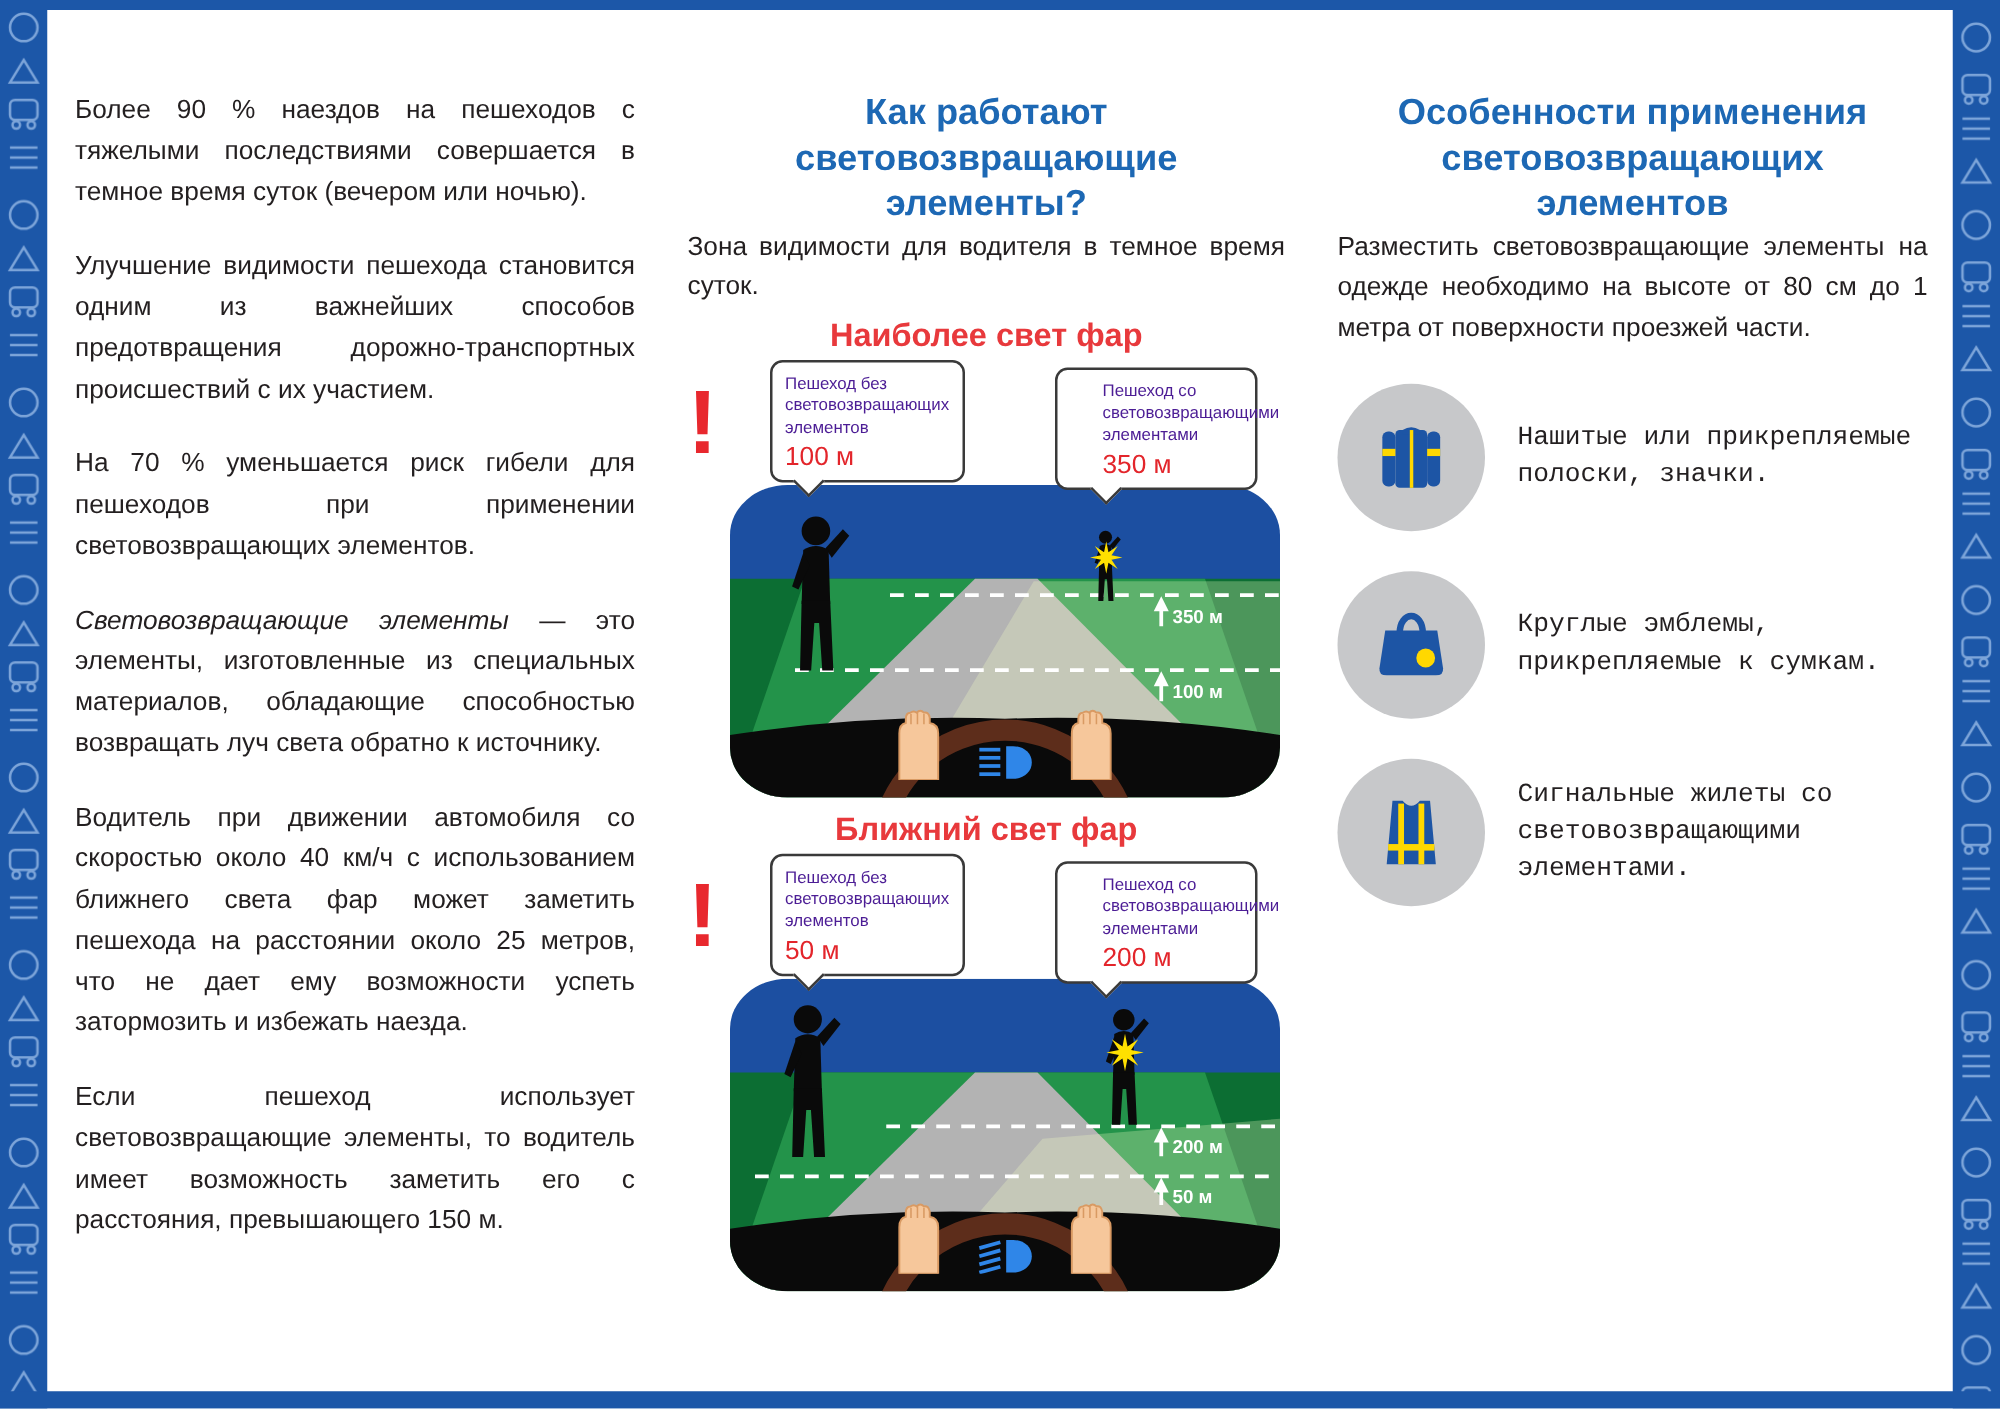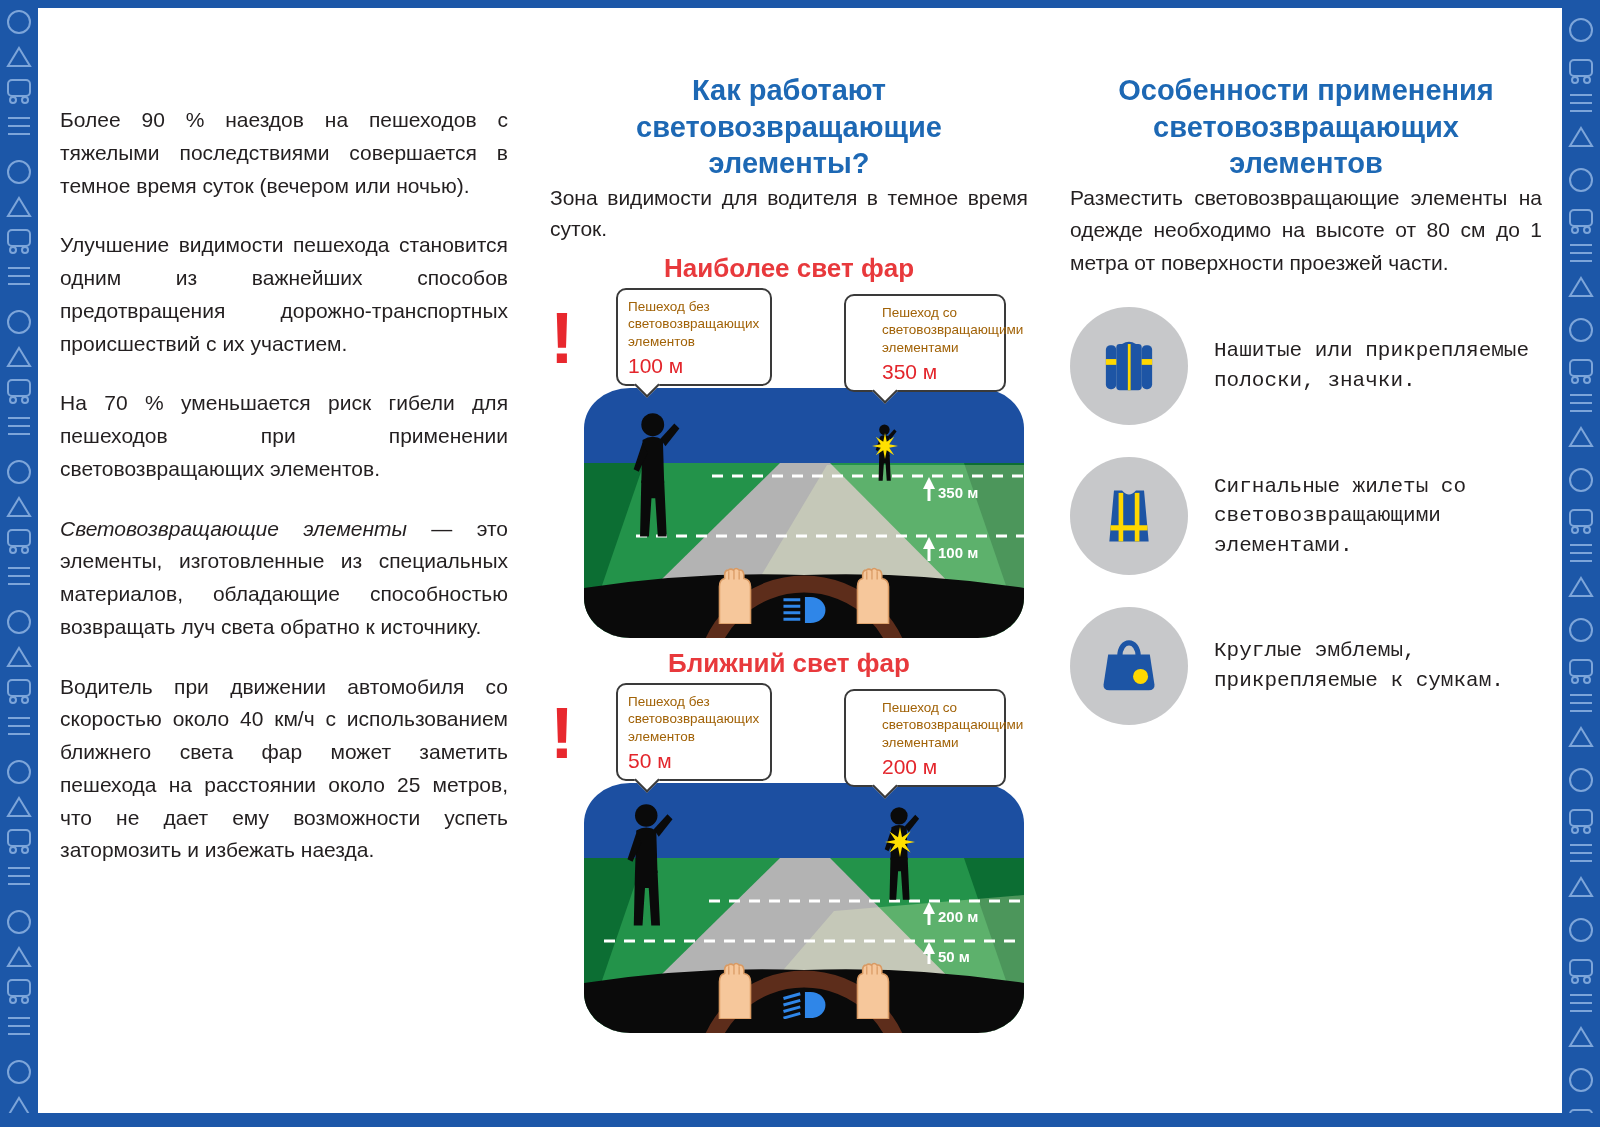--- a/index.html
+++ b/index.html
@@ -8,21 +8,21 @@
   .page { position:relative; width:1600px; height:1127px; background:#fff; overflow:hidden; margin:0 auto; }
 
   .edge-top, .edge-bottom { position:absolute; left:0; width:100%; background:#1c57a8; z-index:4; }
   .edge-top { top:0; height:8px; }
   .edge-bottom { bottom:0; height:14px; }
   .border-strip { position:absolute; top:0; bottom:0; width:38px; z-index:3; }
   .border-strip.left { left:0; } .border-strip.right { right:0; }
   .border-strip svg { display:block; width:100%; height:100%; }
 
   .content { position:absolute; left:60px; right:58px; top:72px; bottom:30px; display:flex; gap:42px; }
-  .col-left  { flex:0 0 448px;margin-top:32px; }
+  .col-left  { flex:0 0 448px; }
   .col-mid   { flex:0 0 478px; }
   .col-right { flex:1; }
 
   .body-text { font-size:21px; line-height:1.56; text-align:justify; margin-bottom:27px; }
   .body-text em { font-style:italic; }
 
   .col-head { font-size:29px; line-height:1.26; color:#1d68b4; text-align:center; margin:0 auto 0 auto; }
   .col-mid .col-head { max-width:400px; }
   .col-right .col-head { max-width:430px; }
 
@@ -35,21 +35,21 @@
   .exclaim { position:absolute; left:0; top:14px; color:#e8282e; font-size:72px; font-weight:bold; line-height:1; z-index:2; }
 
   .bubble { position:absolute; z-index:2; background:#fff; border:2px solid #3a3a3a; border-radius:10px; padding:8px 10px 6px 10px; }
   .bubble.bleft  { left:66px;  top:0;   width:156px; }
   .bubble.bright { left:294px; top:6px; width:162px;padding-left:36px; }
   .bubble::after { content:""; position:absolute; width:16px; height:16px; background:#fff;
                    border-right:2px solid #3a3a3a; border-bottom:2px solid #3a3a3a;
                    transform:rotate(45deg); bottom:-10px; }
   .bubble.bleft::after  { left:20px; }
   .bubble.bright::after { left:30px; }
-  .bubble .blabel { font-size:13.5px; line-height:1.3; color:#a16207; }
+  .bubble .blabel { font-size:13.5px; line-height:1.3; color:#4c1d95; }
   .bubble .bdist  { font-size:21px; color:#e3252b; margin-top:4px; }
 
   .svg-label { fill:#ffffff; font-size:15px; font-weight:bold; font-family:"Liberation Sans","DejaVu Sans",sans-serif; }
 
   .usage-item { display:flex; align-items:center; gap:26px; margin-bottom:32px;font-family:Liberation Mono, monospace; }
   .usage-icon { flex:none; width:118px; height:118px; border-radius:50%; background:#c7c8ca;
                 display:flex; align-items:center; justify-content:center; }
   .usage-icon svg { width:74px; height:74px; }
   .usage-label { font-size:21px; line-height:1.4; }
 </style>
@@ -139,20 +139,21 @@
   </div>
 
   <div class="content">
 
     <div class="col-left">
       <p class="body-text">Более 90 % наездов на пешеходов с тяжелыми последствиями совершается в темное время суток (вечером или ночью).</p>
       <p class="body-text">Улучшение видимости пешехода становится одним из важнейших способов предотвращения дорожно-транспортных происшествий с их участием.</p>
       <p class="body-text">На 70 % уменьшается риск гибели для пешеходов при применении световозвращающих элементов.</p>
       <p class="body-text"><em>Световозвращающие элементы</em><span> — это элементы, изготовленные из специальных материалов, обладающие способностью возвращать луч света обратно к источнику.</span></p>
       <p class="body-text">Водитель при движении автомобиля со скоростью около 40 км/ч с использованием ближнего света фар может заметить пешехода на расстоянии около 25 метров, что не дает ему возможности успеть затормозить и избежать наезда.</p>
+      <p class="body-text">Если пешеход использует световозвращающие элементы, то водитель имеет возможность заметить его с расстояния, превышающего 150 м.</p>
     </div>
 
     <div class="col-mid">
       <h2 class="col-head">Как работают световозвращающие элементы?</h2>
       <p class="intro-text">Зона видимости для водителя в темное время суток.</p>
 
       <h3 class="sub-red">Наиболее свет фар</h3>
 
       <div class="diagram">
         <div class="exclaim">!</div>
@@ -270,35 +271,35 @@
             <rect x="43" y="26" width="9" height="5" fill="#ffd800"></rect>
             <rect x="31" y="13" width="2.4" height="40" fill="#ffd800"></rect>
           </svg>
         </div>
         <div class="usage-label">Нашитые или прикрепляемые полоски, значки.</div>
       </div>
 
       <div class="usage-item">
         <div class="usage-icon">
           <svg viewBox="0 0 64 64">
+            <path d="M24,24 C24,8 40,8 40,24" fill="none" stroke="#1d55a5" stroke-width="4.5"></path>
+            <path d="M14,22 L50,22 L54,48 Q54.5,53 49,53 L15,53 Q9.5,53 10,48 Z" fill="#1d55a5"></path>
+            <circle cx="42" cy="41" r="6.5" fill="#ffd800"></circle>
+          </svg>
+        </div>
+        <div class="usage-label">Круглые эмблемы, прикрепляемые к сумкам.</div>
+      </div>
+
+      <div class="usage-item">
+        <div class="usage-icon">
+          <svg viewBox="0 0 64 64">
             <path d="M19,10 L26,10 Q32,17 38,10 L45,10 L49,54 L15,54 Z" fill="#1d55a5"></path>
             <rect x="23" y="12" width="4" height="42" fill="#ffd800"></rect>
             <rect x="37" y="12" width="4" height="42" fill="#ffd800"></rect>
             <rect x="16" y="40" width="32" height="4.5" fill="#ffd800"></rect>
           </svg>
         </div>
         <div class="usage-label">Сигнальные жилеты со световозвращающими элементами.</div>
       </div>
-
-      <div class="usage-item">
-        <div class="usage-icon">
-          <svg viewBox="0 0 64 64">
-            <path d="M24,24 C24,8 40,8 40,24" fill="none" stroke="#1d55a5" stroke-width="4.5"></path>
-            <path d="M14,22 L50,22 L54,48 Q54.5,53 49,53 L15,53 Q9.5,53 10,48 Z" fill="#1d55a5"></path>
-            <circle cx="42" cy="41" r="6.5" fill="#ffd800"></circle>
-          </svg>
-        </div>
-        <div class="usage-label">Круглые эмблемы, прикрепляемые к сумкам.</div>
-      </div>
     </div>
 
   </div>
 </div>
 
 </body></html>

